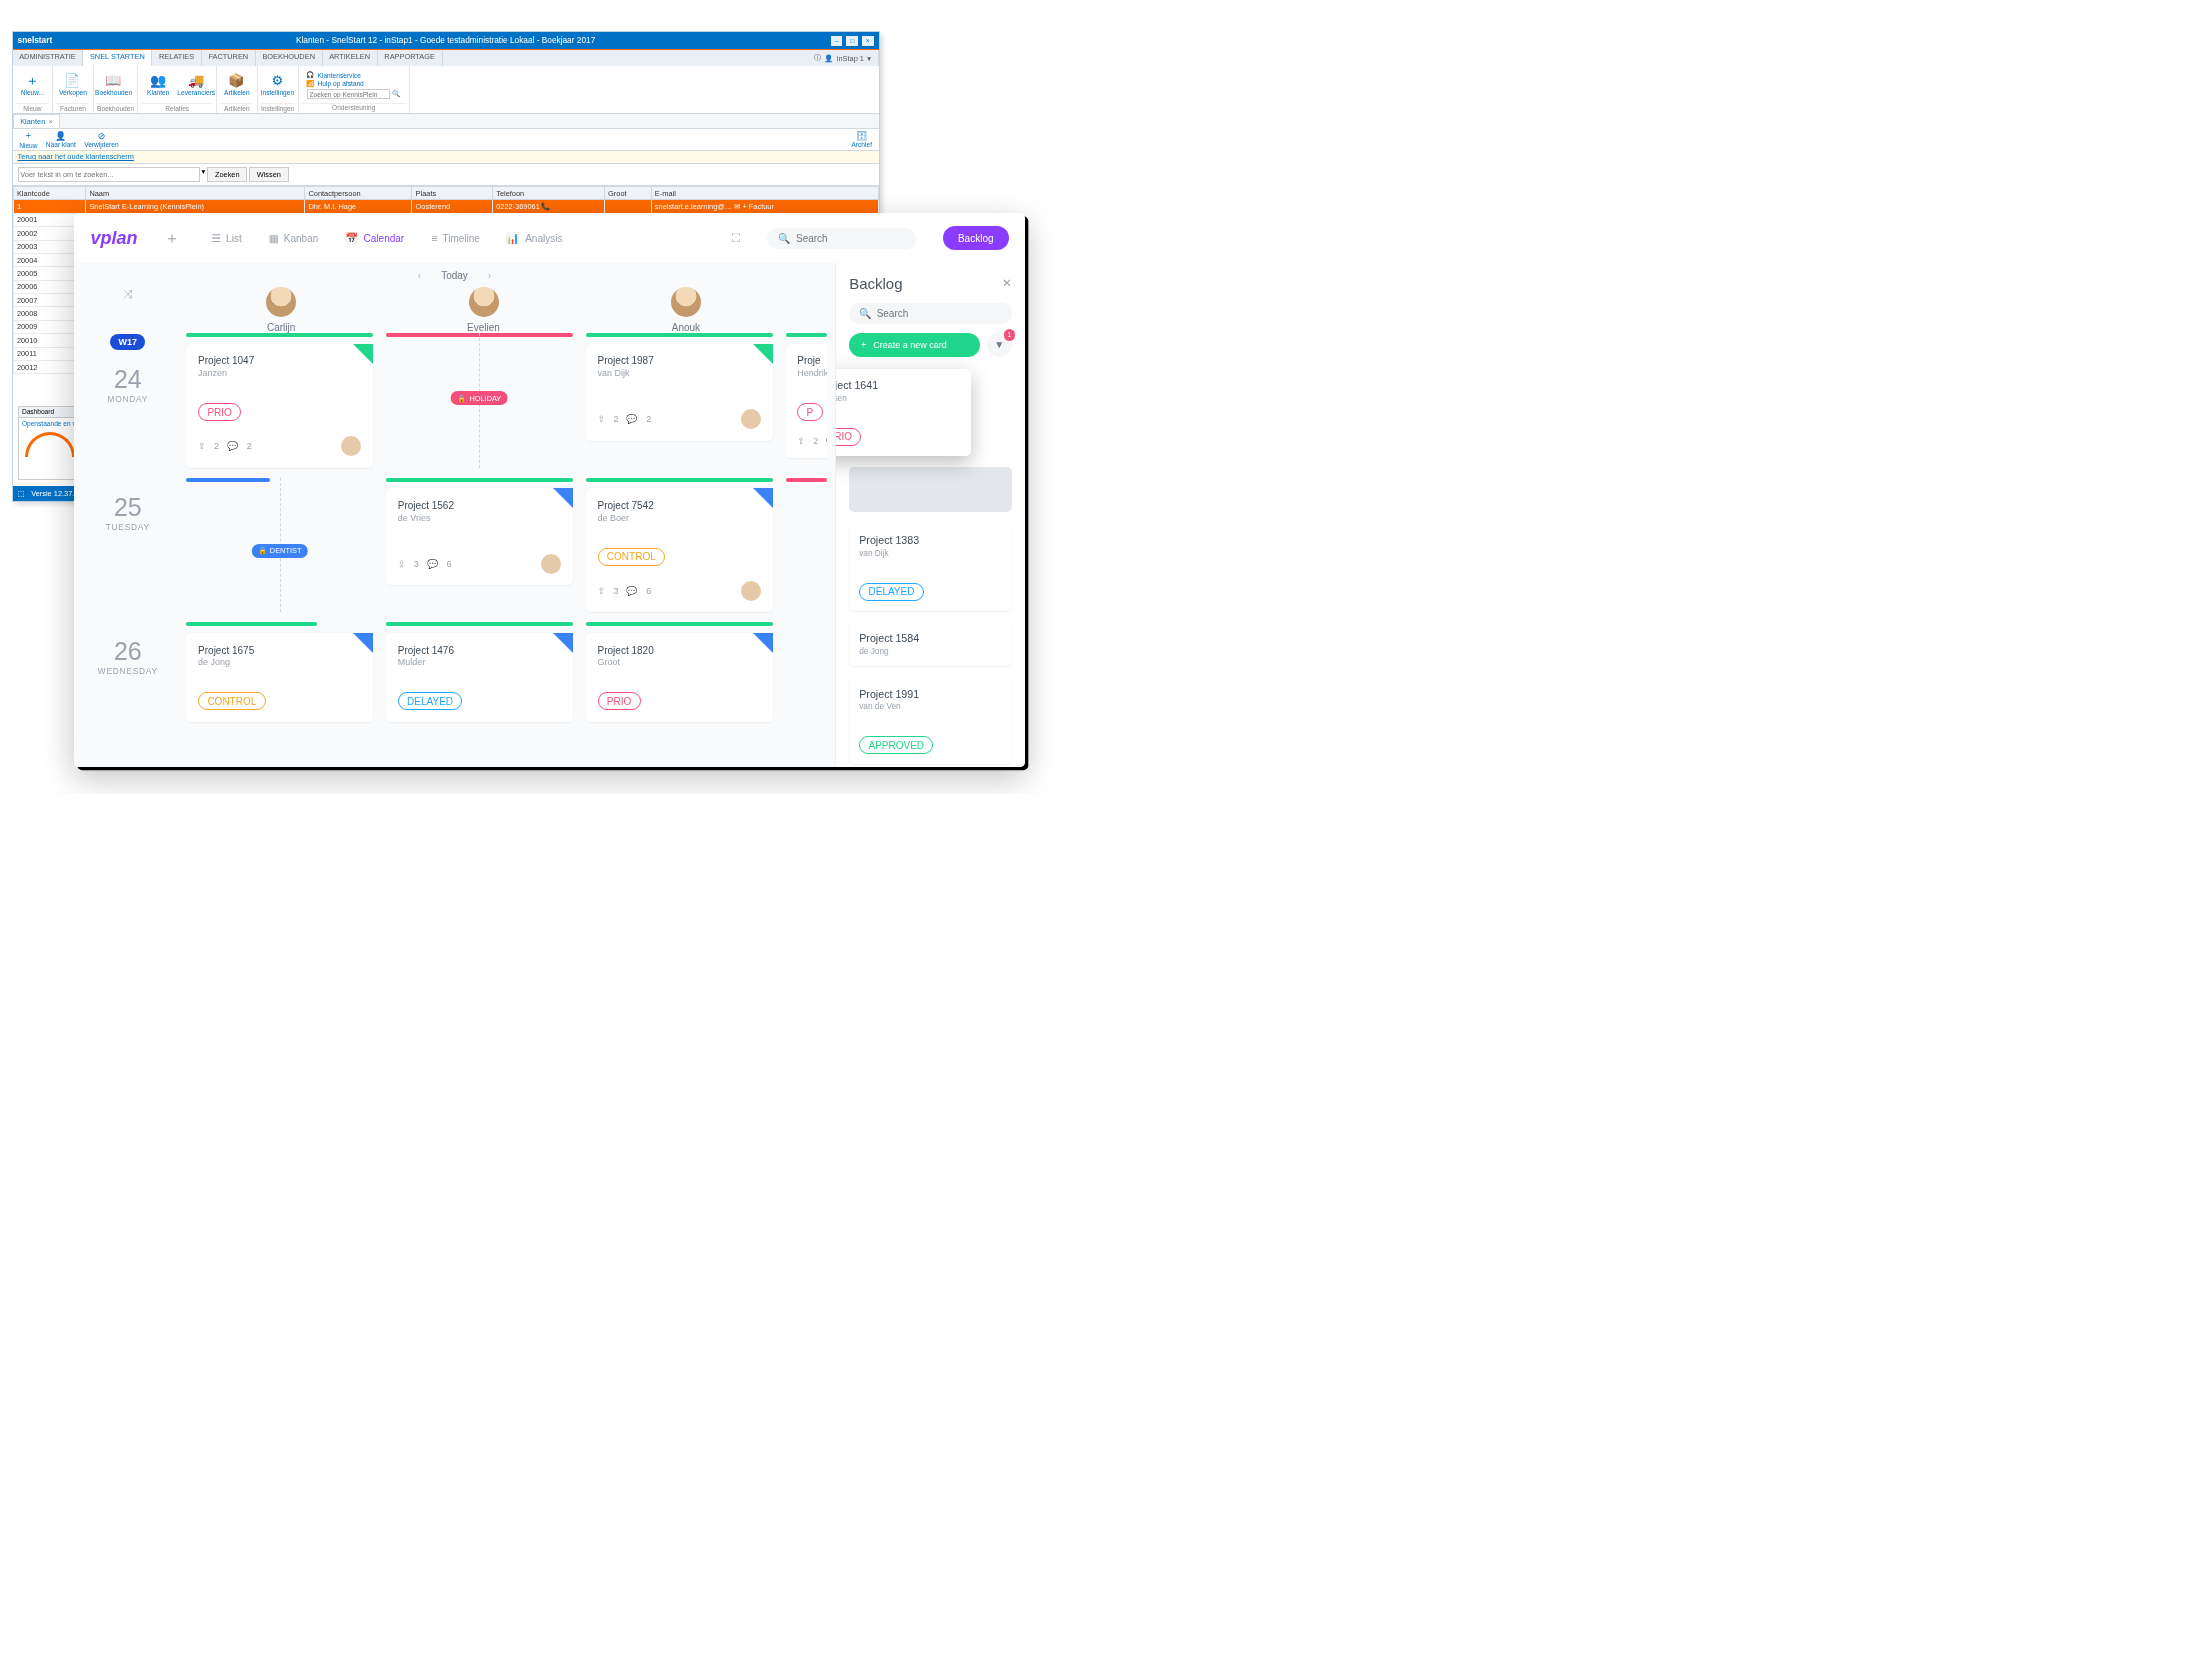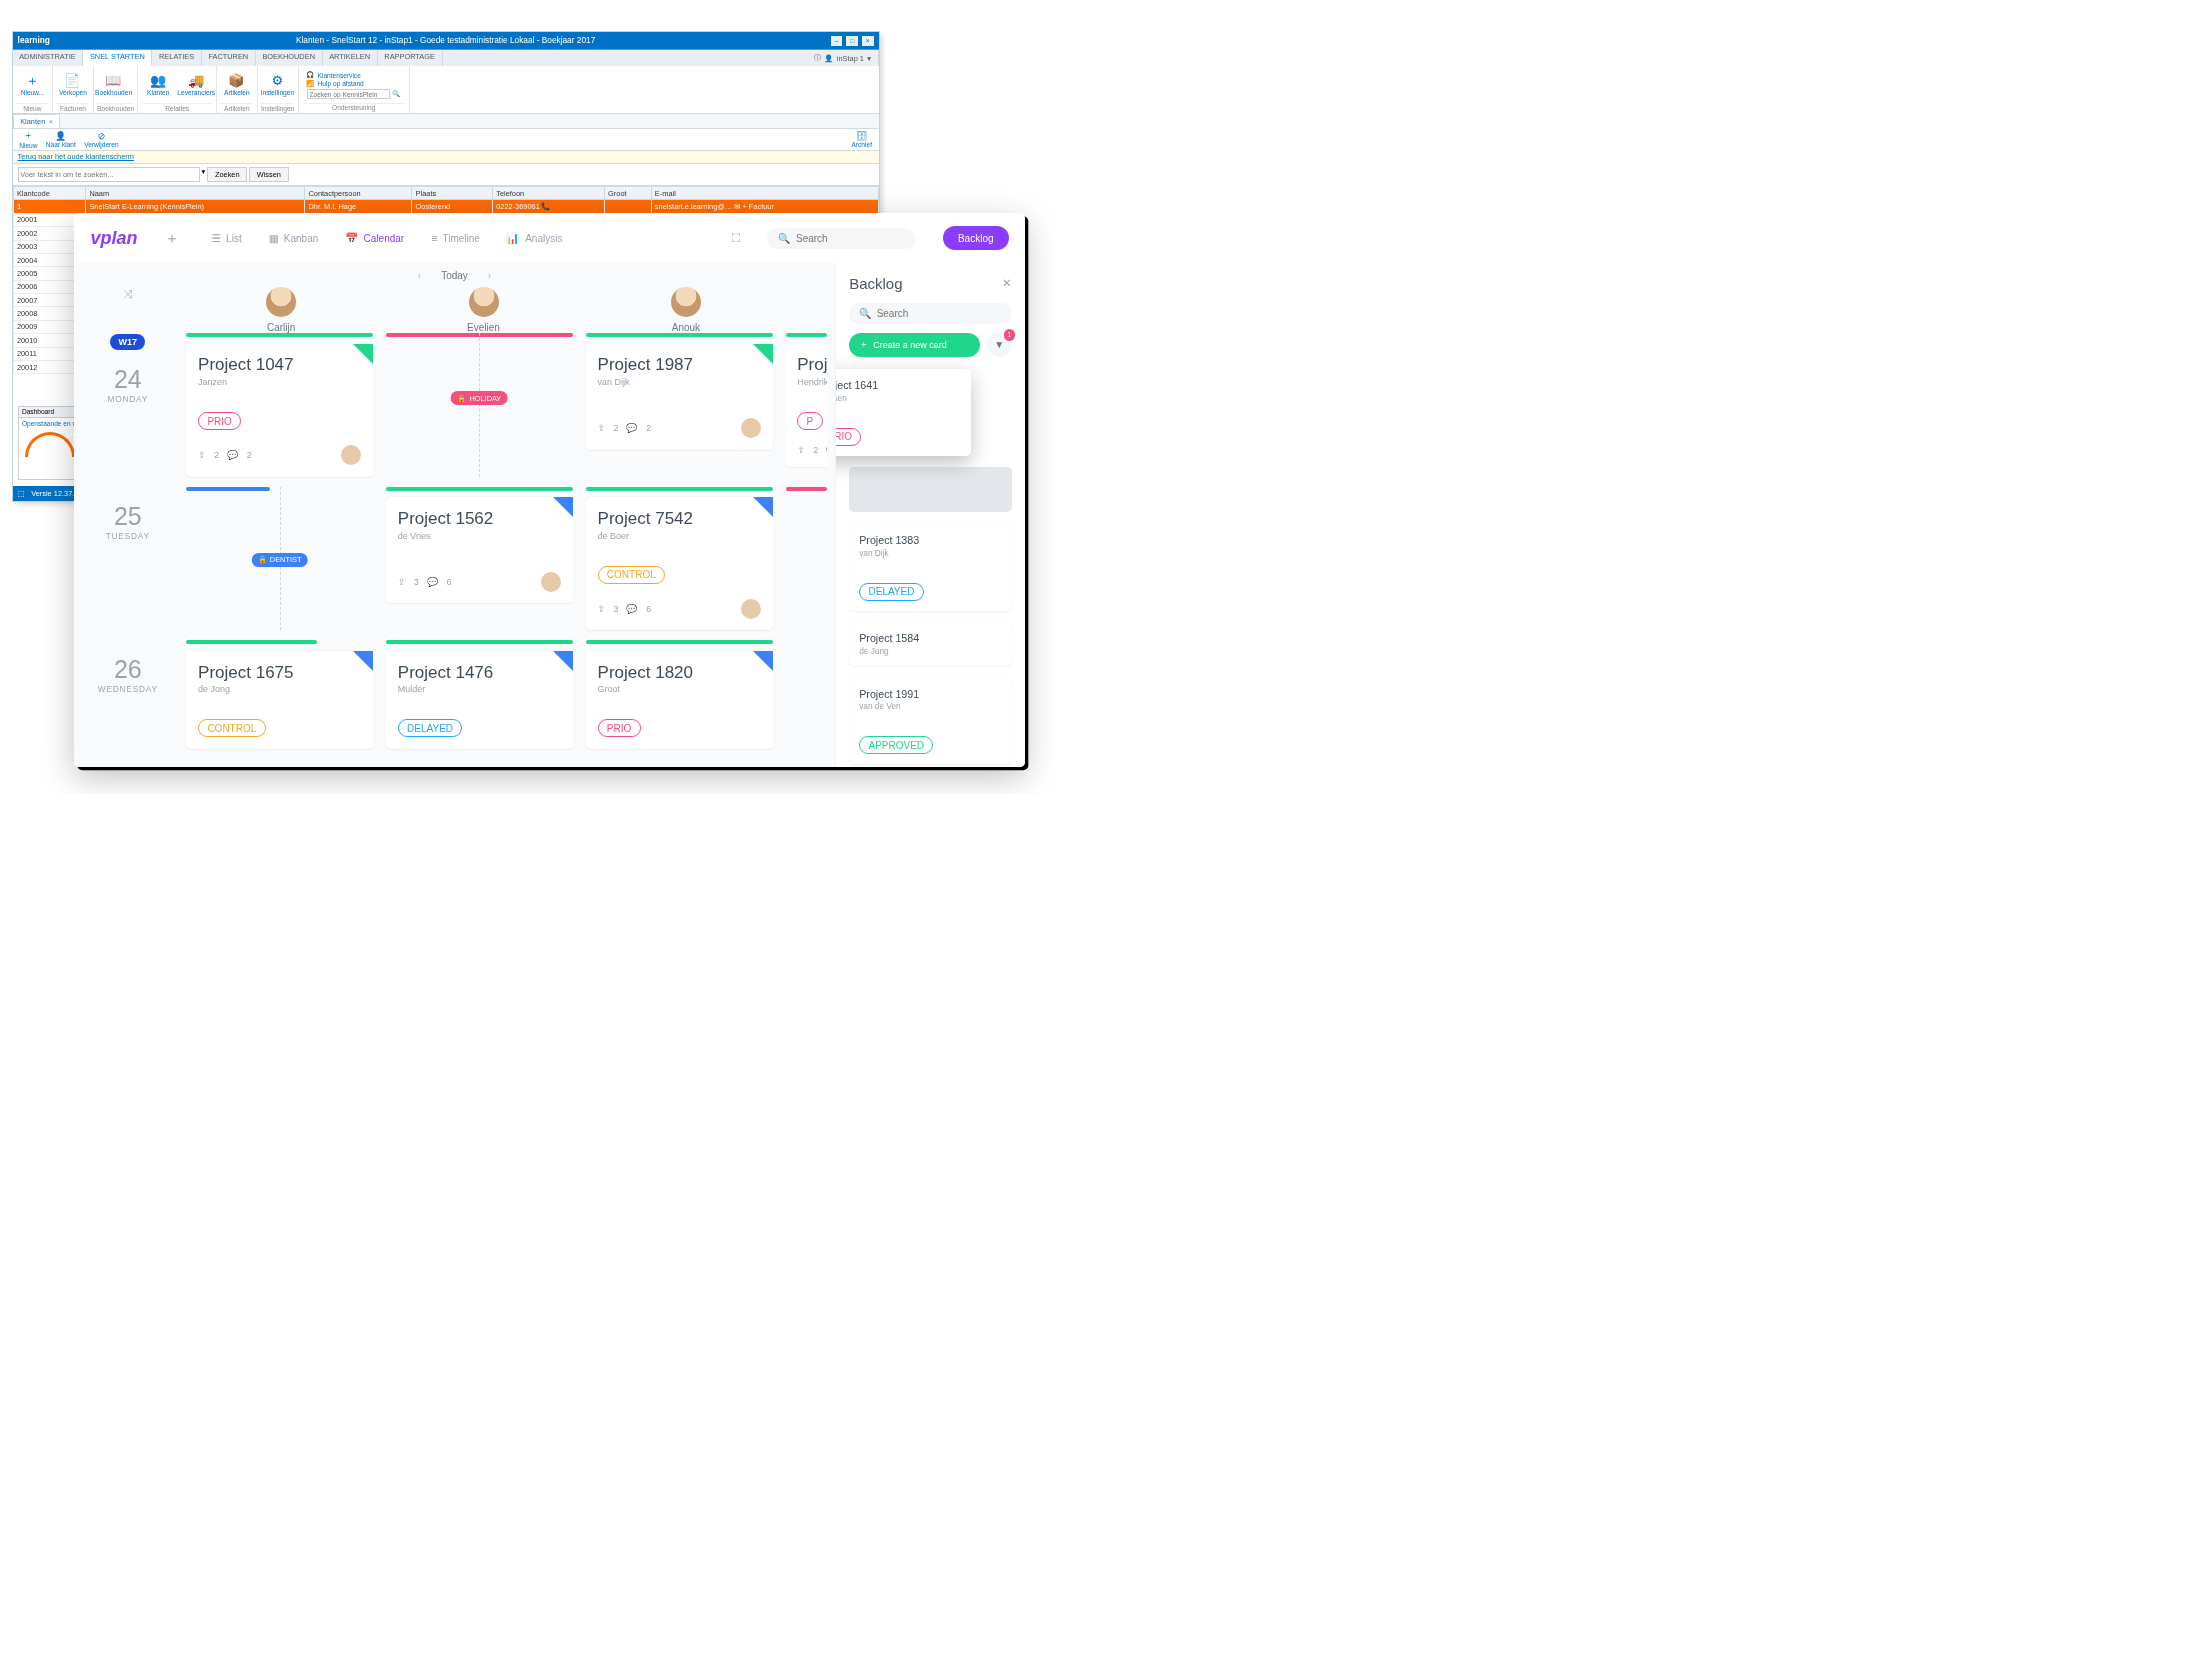--- a/index.html
+++ b/index.html
@@ -84,21 +84,21 @@
 .vp-dayname { font-size:8.3px; color:#9aa3ad; letter-spacing:0.8px; text-align:center;}
 .vp-shuffle { color:#b0b8c0; font-size:11.6px; text-align:center;}
 .vp-board { flex:1; overflow:hidden; padding:0 8.3px;}
 .vp-row { display:flex; gap:13.2px; margin-bottom:10px;}
 .vp-lane { flex:1; display:flex; flex-direction:column; gap:6.6px; position:relative;}
 .vp-bar { height:4.1px; border-radius:2.5px;}
 .bar-green{background:#1fd68b;} .bar-pink{background:#f64e7a;} .bar-blue{background:#3b82f6;}
 .vp-card { background:#fff; border-radius:5px; padding:11.6px; position:relative; box-shadow:0 0.8px 1.7px rgba(0,0,0,.06);}
 .vp-card .corner { position:absolute; top:0; right:0; width:0; height:0; border-left:20px solid transparent;}
 .corner-green{border-top:20px solid #1fd68b;} .corner-blue{border-top:20px solid #3b82f6;}
-.vp-card .title { font-size:17px; color:#3d4a57; font-weight:500;}
+.vp-card .title { font-size:10px; color:#3d4a57; font-weight:500;}
 .vp-card .sub { font-size:9px; color:#9aa3ad; margin-top:1.7px;}
 .vp-pill { display:inline-block; font-size:10px; padding:2.5px 8.3px; border-radius:10px; margin-top:25px; border:0.8px solid;}
 .pill-prio{color:#f64e7a;border-color:#f64e7a;} .pill-control{color:#f5a623;border-color:#f5a623;}
 .pill-delayed{color:#1ea7ff;border-color:#1ea7ff;} .pill-approved{color:#1fd68b;border-color:#1fd68b;}
 .vp-card .foot { display:flex; align-items:center; gap:8.3px; margin-top:15px; font-size:9px; color:#9aa3ad;}
 .vp-card .foot .av { width:20px; height:20px; border-radius:50%; background:#e6c9a8; margin-left:auto;}
 .vp-chip { position:absolute; left:50%; transform:translateX(-50%); background:#f64e7a; color:#fff; font-size:7.4px; padding:2.5px 6.6px; border-radius:8.3px; z-index:2; display:flex; align-items:center; gap:2.5px;}
 .vp-chip.blue{background:#3b82f6;}
 .vp-dash { border-left:1.7px dashed #cfd6dd; position:absolute; left:50%; top:0; bottom:0;}
 
@@ -114,21 +114,21 @@
 .vp-bl-card { background:#fff; border-radius:5px; padding:10px; margin-top:11.6px; box-shadow:0 0.8px 1.7px rgba(0,0,0,.06);}
 .vp-bl-card.drag { box-shadow:0 6.6px 20px rgba(0,0,0,.25); position:relative; left:-41px; z-index:5;}
 .vp-bl-card .t{font-size:10.7px;color:#3d4a57;font-weight:500;} .vp-bl-card .s{font-size:8.3px;color:#9aa3ad;margin-top:1.7px;}
 .vp-bl-placeholder { background:#e3e7eb; border-radius:5px; height:45px; margin-top:11.6px;}
 </style>
 </head>
 <body>
 
 <div class="snelstart">
   <div class="ss-titlebar">
-    <span class="logo">learning</span>
+    <span class="logo">snelstart</span>
     <span class="title">Klanten - SnelStart 12 - inStap1 - Goede testadministratie Lokaal - Boekjaar 2017</span>
     <span class="winbtns">
       <span>–</span>
       <span>□</span>
       <span>×</span>
     </span>
   </div>
   <div class="ss-orange"></div>
   <div class="ss-tabs">
     <div>ADMINISTRATIE</div>

